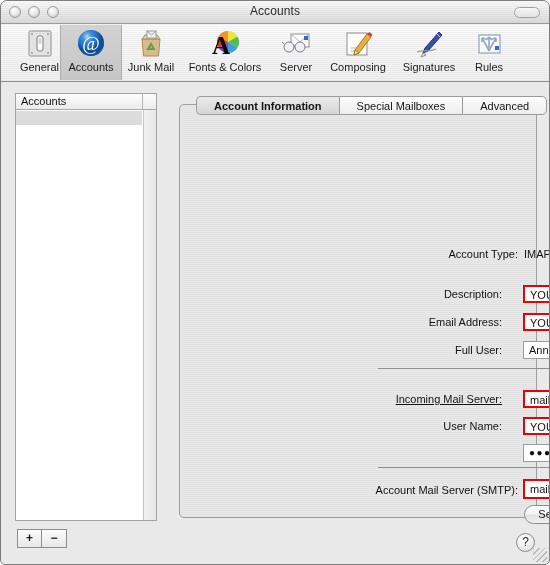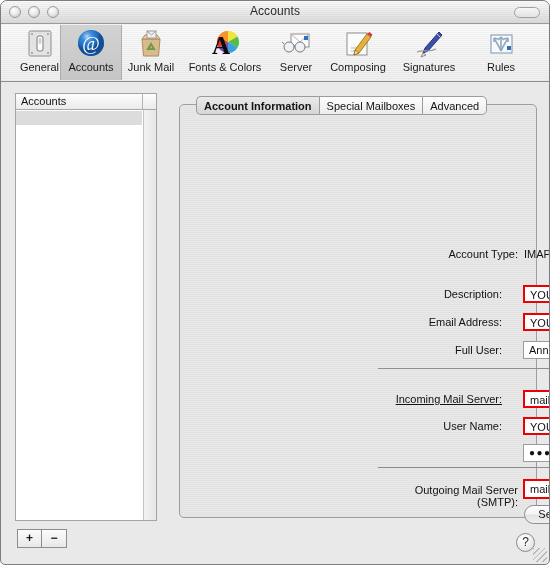--- a/index.html
+++ b/index.html
@@ -189,21 +189,21 @@
   }
   #tabstrip {
     position: absolute; left: 195px; top: 95px;
     height: 19px;
     display: flex;
     z-index: 5;
   }
   .tab {
     height: 19px;
     box-sizing: border-box;
-    padding: 0 7px;
+    padding: 0 17px;
     font-size: 11px;
     line-height: 18px;
     color: #141414;
     background: linear-gradient(180deg,#fdfdfd,#ededed);
     border: 1px solid #9b9b9b;
     border-right: none;
     text-align: center;
     white-space: nowrap;
   }
   .tab:first-child { border-radius: 5px 0 0 5px; }
@@ -395,21 +395,21 @@
         <svg width="32" height="32" viewBox="0 0 32 32">
           <path d="M26 4 l3 3 -14 16 -5 2 2 -5 z" fill="#3b4fa8" stroke="#26337a"></path>
           <path d="M24 6 l3 3" stroke="#c9cde8"></path>
           <path d="M10 25 l-2 4 l5 -2 z" fill="#e8e8e8" stroke="#8d8d8d"></path>
           <path d="M4 24 c6 -3 12 1 19 -3" fill="none" stroke="#9a9a9a" stroke-width="1.3"></path>
         </svg>
       </div>
       <div class="tb-label">Signatures</div>
     </div>
 
-    <div class="tb-item" style="left:476px;width:48px;">
+    <div class="tb-item" style="left:464px;width:48px;">
       <div class="tb-icon">
         <svg width="32" height="32" viewBox="0 0 32 32">
           <rect x="6" y="7" width="21" height="18" fill="#f7f9fc" stroke="#7d93ae"></rect>
           <rect x="22" y="18" width="4" height="4" fill="#2e6fc4"></rect>
           <path d="M16 23 L16 9 M16 9 l-3 3 M16 9 l3 3" stroke="#93a8bd" fill="none" stroke-width="1.6"></path>
           <path d="M16 23 C13 16 11 14 9 10 M9 10 l0 4 M9 10 l4 1" stroke="#93a8bd" fill="none" stroke-width="1.6"></path>
           <path d="M16 23 C19 16 21 14 23 10 M23 10 l0 4 M23 10 l-4 1" stroke="#93a8bd" fill="none" stroke-width="1.6"></path>
         </svg>
       </div>
       <div class="tb-label">Rules</div>
@@ -449,21 +449,21 @@
     <div class="form-label" style="top:288px;text-decoration:underline;">Incoming Mail Server:</div>
     <div class="field flagged" style="top:285px;">mail.computersolutions.cn</div>
 
     <div class="form-label" style="top:315px;">User Name:</div>
     <div class="field flagged" style="top:312px;">YOUR EMAIL ACCOUNT</div>
 
     <div class="field" id="password-dots" style="top:339px;">●●●●●●</div>
 
     <div class="separator" style="top:362px;"></div>
 
-    <div class="form-label" style="top:379px;width:146px;left:192px;">Outgoing Mail Server (SMTP):</div>
+    <div class="form-label" style="top:379px;width:146px;left:192px;">Account Mail Server (SMTP):</div>
     <div id="smtp-popup">
       <div id="smtp-popup-value">mail.computersolutions.cn</div>
 
     </div>
 
     <div id="server-settings-button">Server Settings...</div>
   </div>
 
   <div id="tabstrip">
     <div class="tab selected">Account Information</div>

